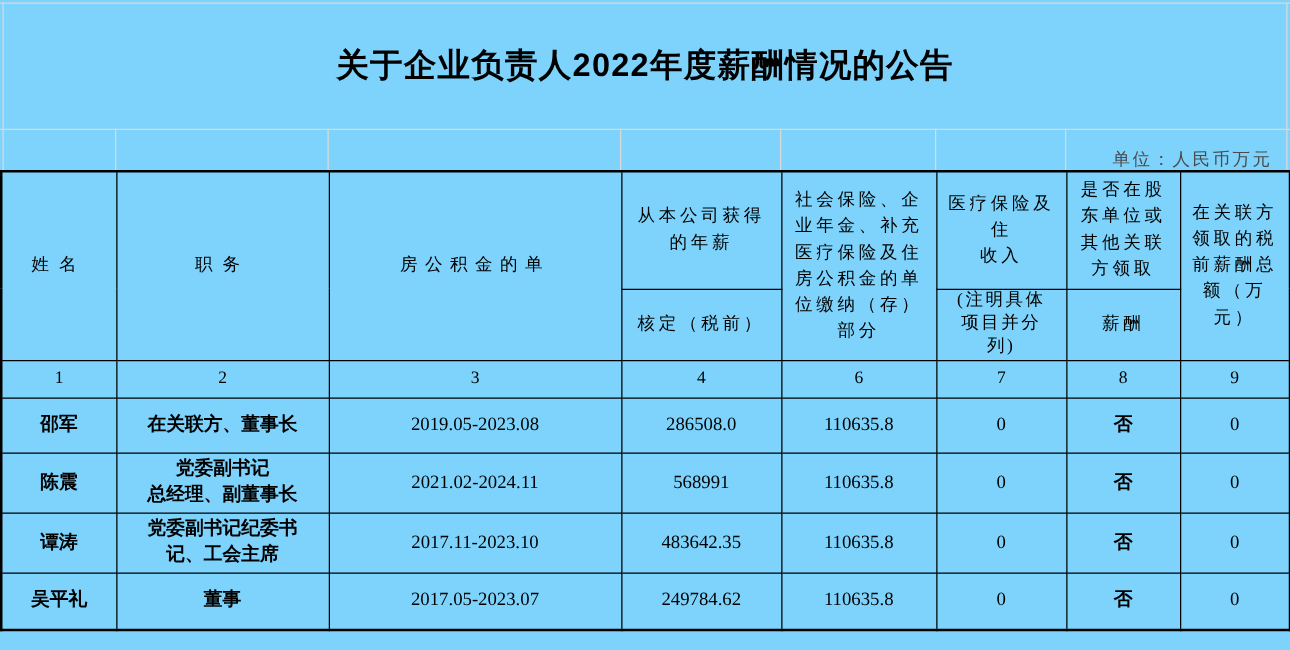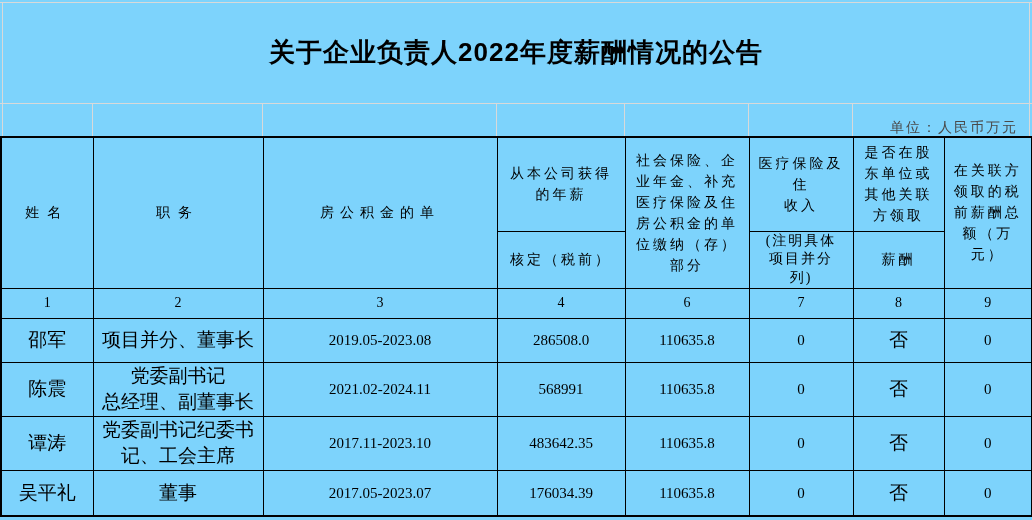--- a/index.html
+++ b/index.html
@@ -29,21 +29,21 @@
     border:2px solid #000;
   }
   table.salary td {
     border:1.5px solid #000; text-align:center; vertical-align:middle;
     padding:0 2px; overflow:hidden;
   }
   .th  { font-size:14px; letter-spacing:3px; line-height:1.5; white-space:pre-line; }
   .ls8 { letter-spacing:8px; }
   .ls6 { letter-spacing:6px; }
   .idx { font-size:14px; line-height:1; }
-  .data { font-weight:normal; font-size:19px; line-height:1.4; white-space:pre-line; }
+  .data { font-weight:bold; font-size:15px; line-height:1.4; white-space:pre-line; }
   .num  { font-weight:normal; font-size:15px; font-family:"Liberation Serif","DejaVu Serif",serif; }
   tr.hrow-a { height:94px; }
   tr.hrow-b { height:57px; }
   tr.irow   { height:30px; }
   tr.drow-1 { height:44px; }
   tr.drow-2 { height:48px; }
   tr.drow-3 { height:48px; }
   tr.drow-4 { height:46px; }
 </style>
 </head>
@@ -118,21 +118,21 @@
         <td class="idx">2</td>
         <td class="idx">3</td>
         <td class="idx">4</td>
         <td class="idx">6</td>
         <td class="idx">7</td>
         <td class="idx">8</td>
         <td class="idx">9</td>
       </tr>
       <tr class="drow-1">
         <td class="data">邵军</td>
-        <td class="data">项目并分、董事长</td>
+        <td class="data">在关联方、董事长</td>
         <td class="num">2019.05-2023.08</td>
         <td class="num">286508.0</td>
         <td class="num">110635.8</td>
         <td class="num">0</td>
         <td class="data">否</td>
         <td class="num">0</td>
       </tr>
       <tr class="drow-2">
         <td class="data">陈震</td>
         <td class="data">党委副书记
@@ -152,21 +152,21 @@
         <td class="num">483642.35</td>
         <td class="num">110635.8</td>
         <td class="num">0</td>
         <td class="data">否</td>
         <td class="num">0</td>
       </tr>
       <tr class="drow-4">
         <td class="data">吴平礼</td>
         <td class="data">董事</td>
         <td class="num">2017.05-2023.07</td>
-        <td class="num">176034.39</td>
+        <td class="num">249784.62</td>
         <td class="num">110635.8</td>
         <td class="num">0</td>
         <td class="data">否</td>
         <td class="num">0</td>
       </tr>
     </tbody>
   </table>
 </div>
 
 </body></html>

